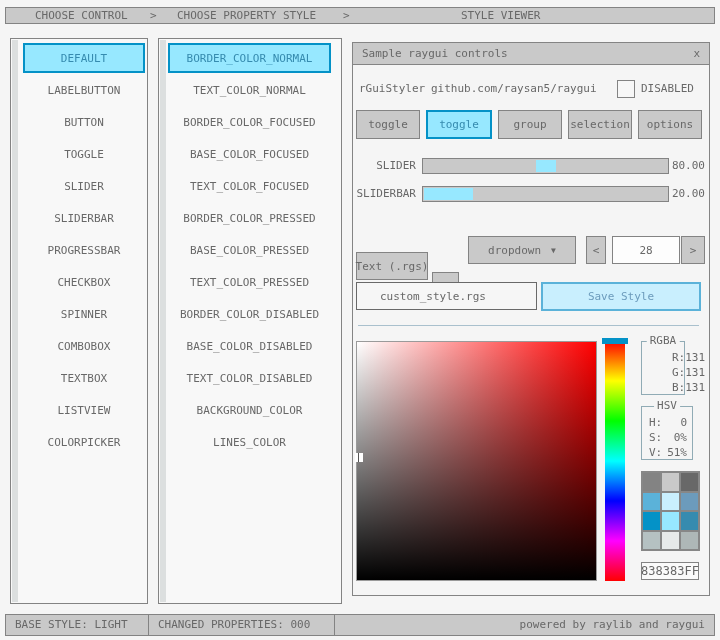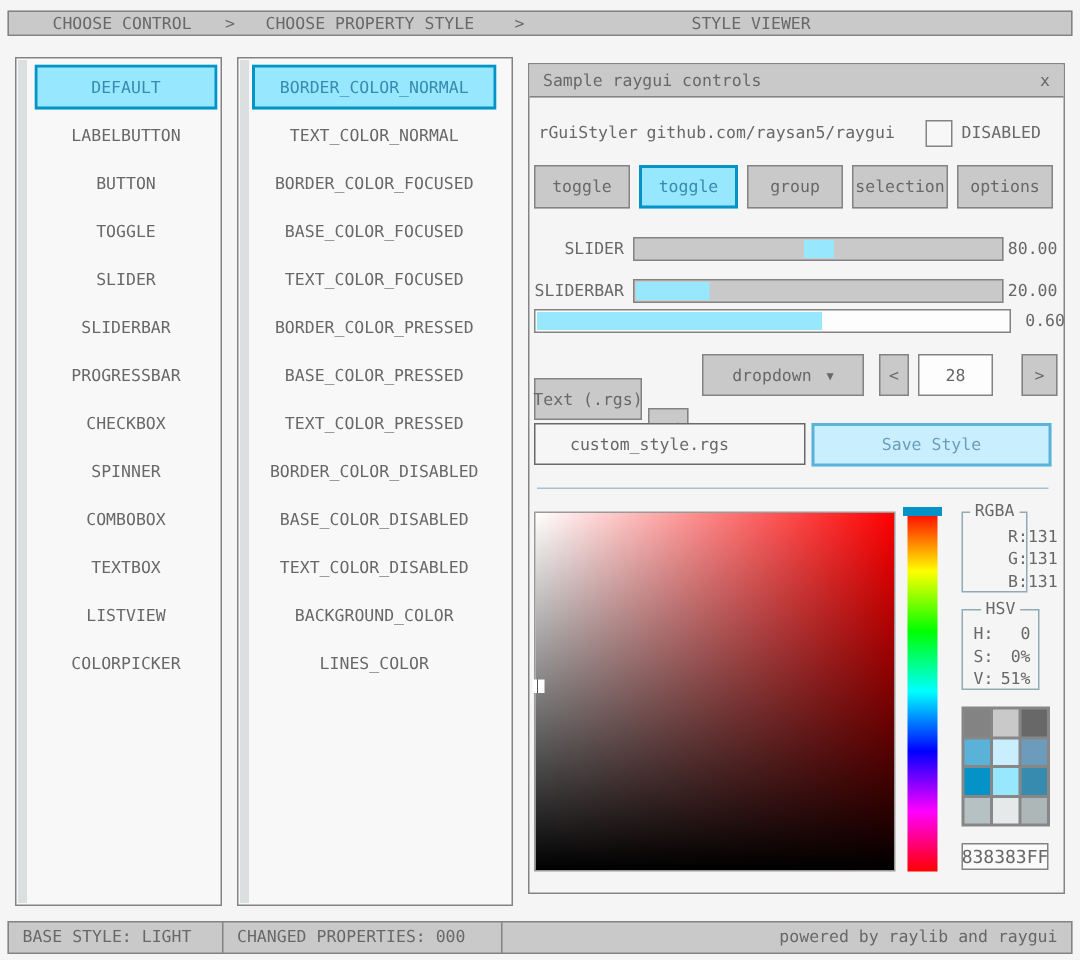--- a/index.html
+++ b/index.html
@@ -63,21 +63,21 @@
   .slider-handle { position:absolute; top:1px; bottom:1px; width:20px;
     background:#97e8ff; transform:translateX(-50%); cursor:pointer; }
   .bar-fill { position:absolute; left:1px; top:1px; bottom:1px; background:#97e8ff; }
   .progress-track { position:absolute; left:3px; top:0; width:318px; height:16px;
     background:#fdfdfd; border:1px solid #838383; }
   .btn-text-rgs { left:3px;   width:72px;  top:193px; height:28px;margin-top:16px; }
   .btn-half     { left:79px;  width:27px;  top:189px; height:28px;margin-top:40px; }
   .dropdown     { left:115px; width:108px; top:193px; height:28px; gap:10px; }
   .dd-arrow { font-size:8px; color:#686868; }
   .btn-dec      { left:233px; width:20px;  top:193px; height:28px; }
-  .spin-value   { left:259px; width:50px;  top:193px; height:28px;
+  .spin-value   { left:259px; width:68px;  top:193px; height:28px;
     background:#fdfdfd; border:1px solid #838383; display:flex; align-items:center; justify-content:center; }
   .btn-inc      { left:328px; width:24px;  top:193px; height:28px; }
 
   .filename-box { left:3px; top:239px; width:181px; height:28px;
     background:#f6f6f6; border:1px solid #696969; display:flex; align-items:center; padding-left:23px; }
   .save-btn { left:188px; top:239px; width:160px; height:29px;
     background:#c9effe; border:2px solid #5bb2d9; color:#6c9bbc; }
 
   .divider { left:5px; top:282px; width:341px; height:1px; background:#a9c0cd; }
 
@@ -195,26 +195,20 @@
   </div>
 
   <div class="win-el row-sliderbar">
     <span class="win-el slider-label">SLIDERBAR</span>
     <div class="track">
       <div class="bar-fill" style="width: 20%;"></div>
     </div>
     <span class="value-label">20.00</span>
   </div>
 
-  <div class="win-el row-progress">
-    <div class="progress-track">
-      <div class="bar-fill" style="width: 60%;"></div>
-    </div>
-    <span class="value-label" style="left:315px;">0.60</span>
-  </div>
 
   <div class="win-el btn btn-text-rgs">Text (.rgs)</div>
   <div class="win-el btn btn-half">1/2</div>
   <div class="win-el btn dropdown">
     <span>dropdown</span>
     <span class="dd-arrow">▼</span>
   </div>
   <div class="win-el btn btn-dec">&lt;</div>
   <div class="win-el spin-value">
     <span>28</span>

